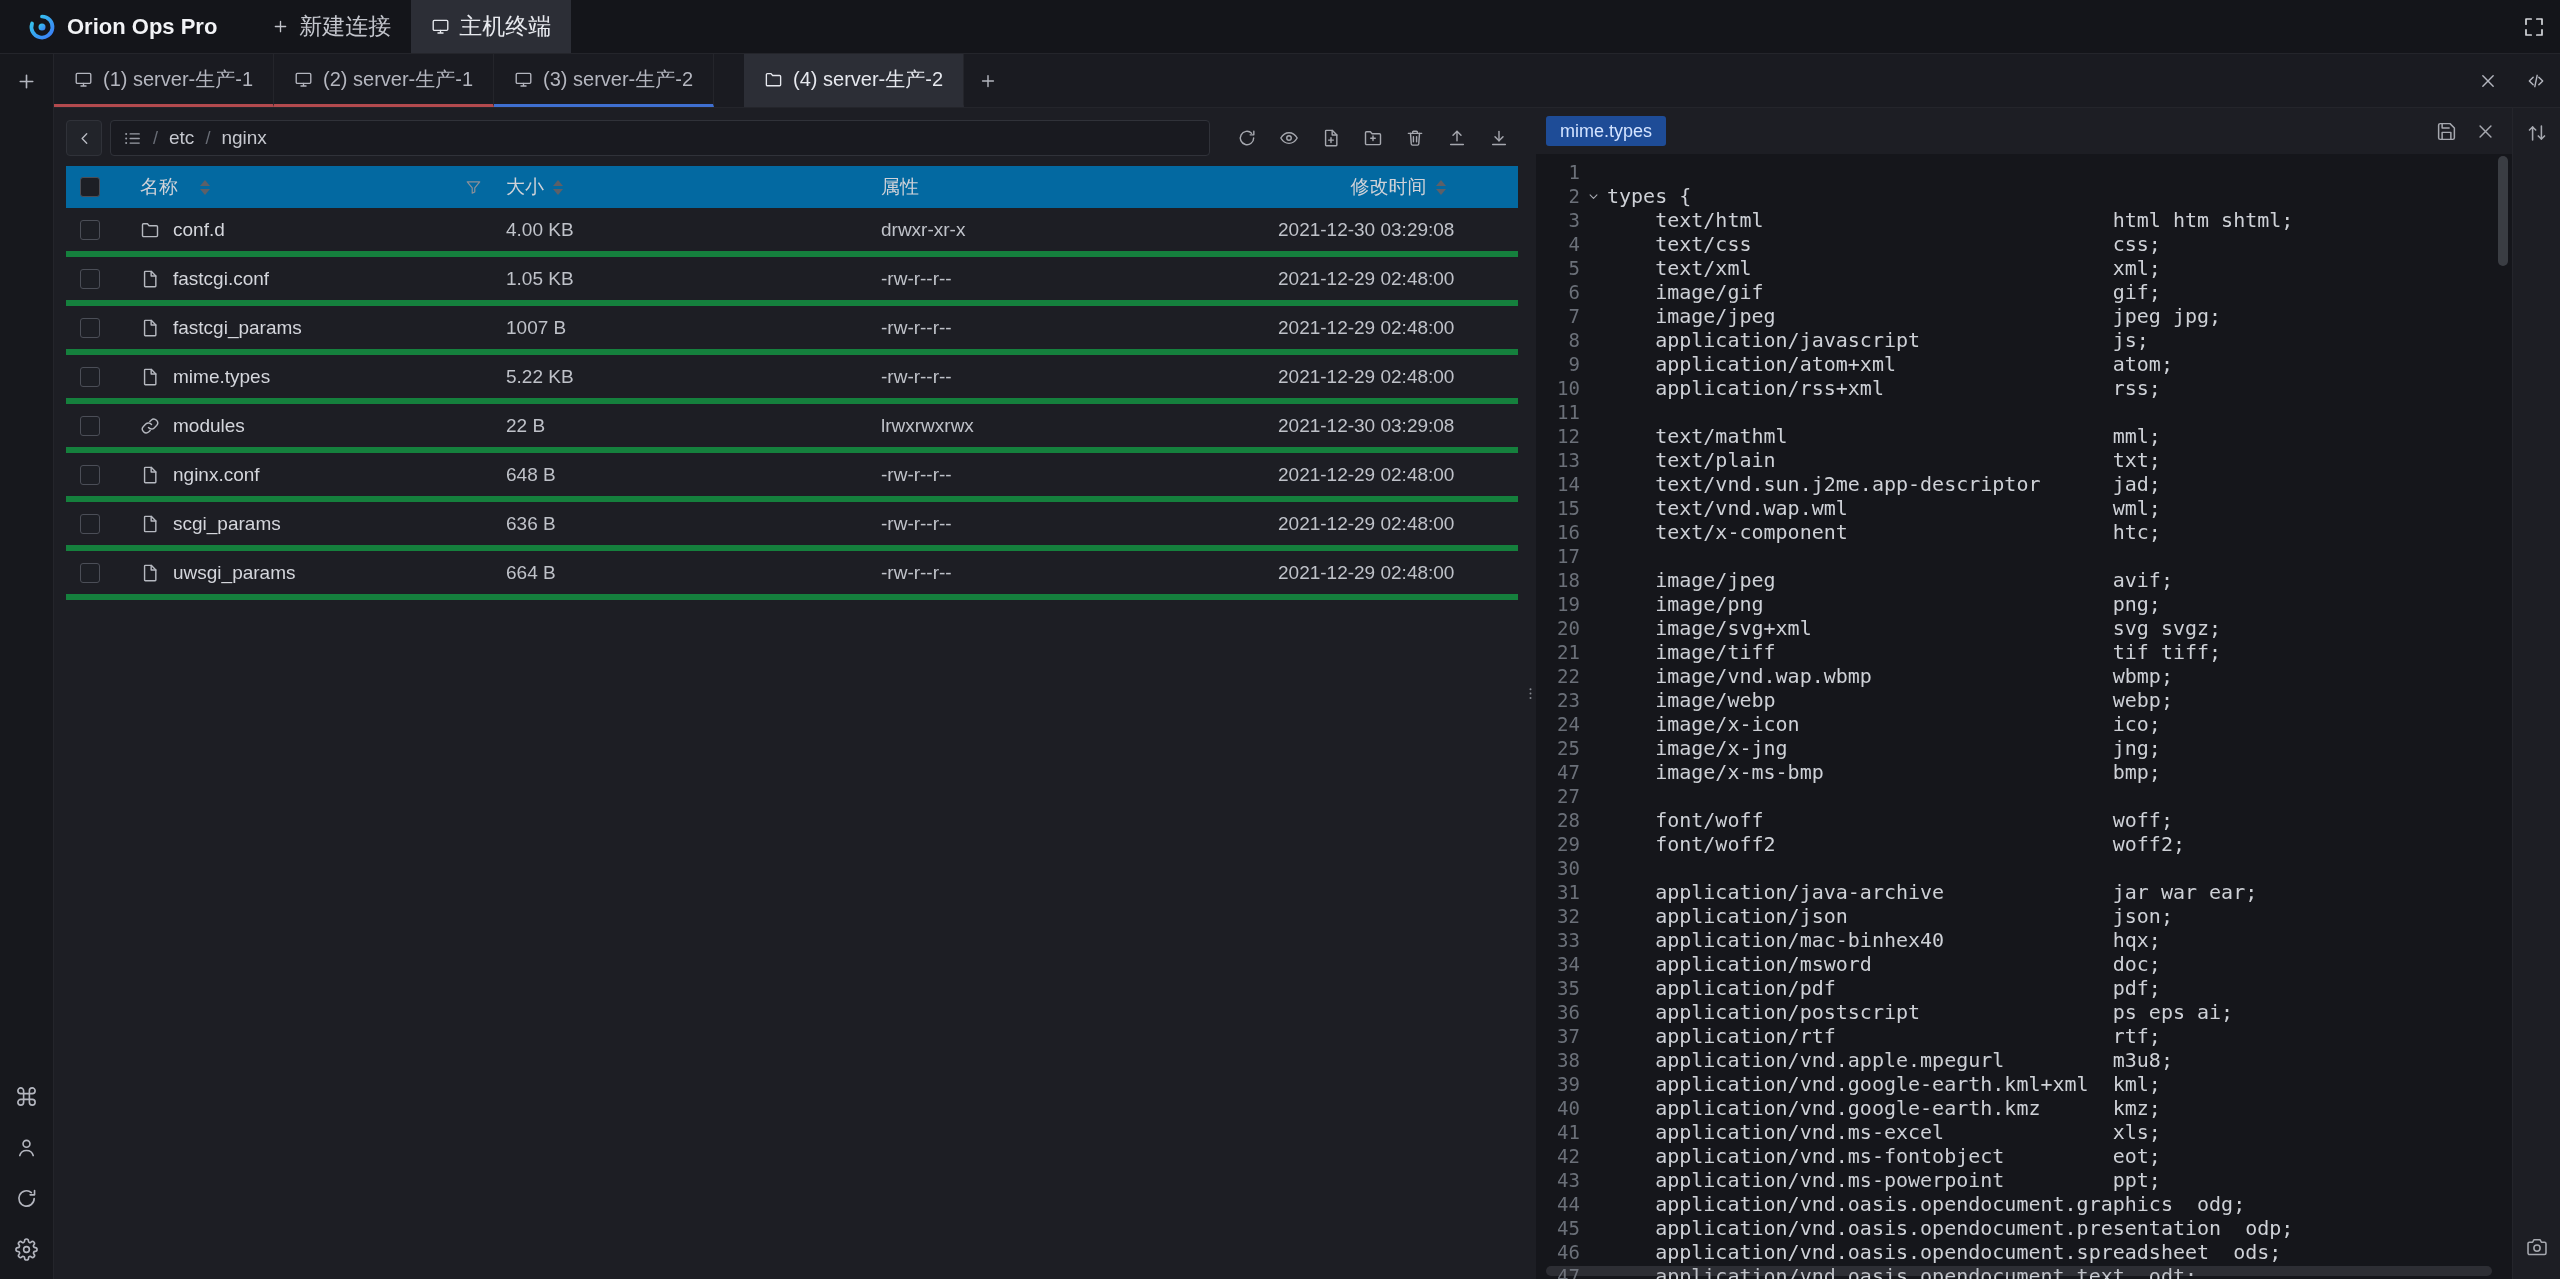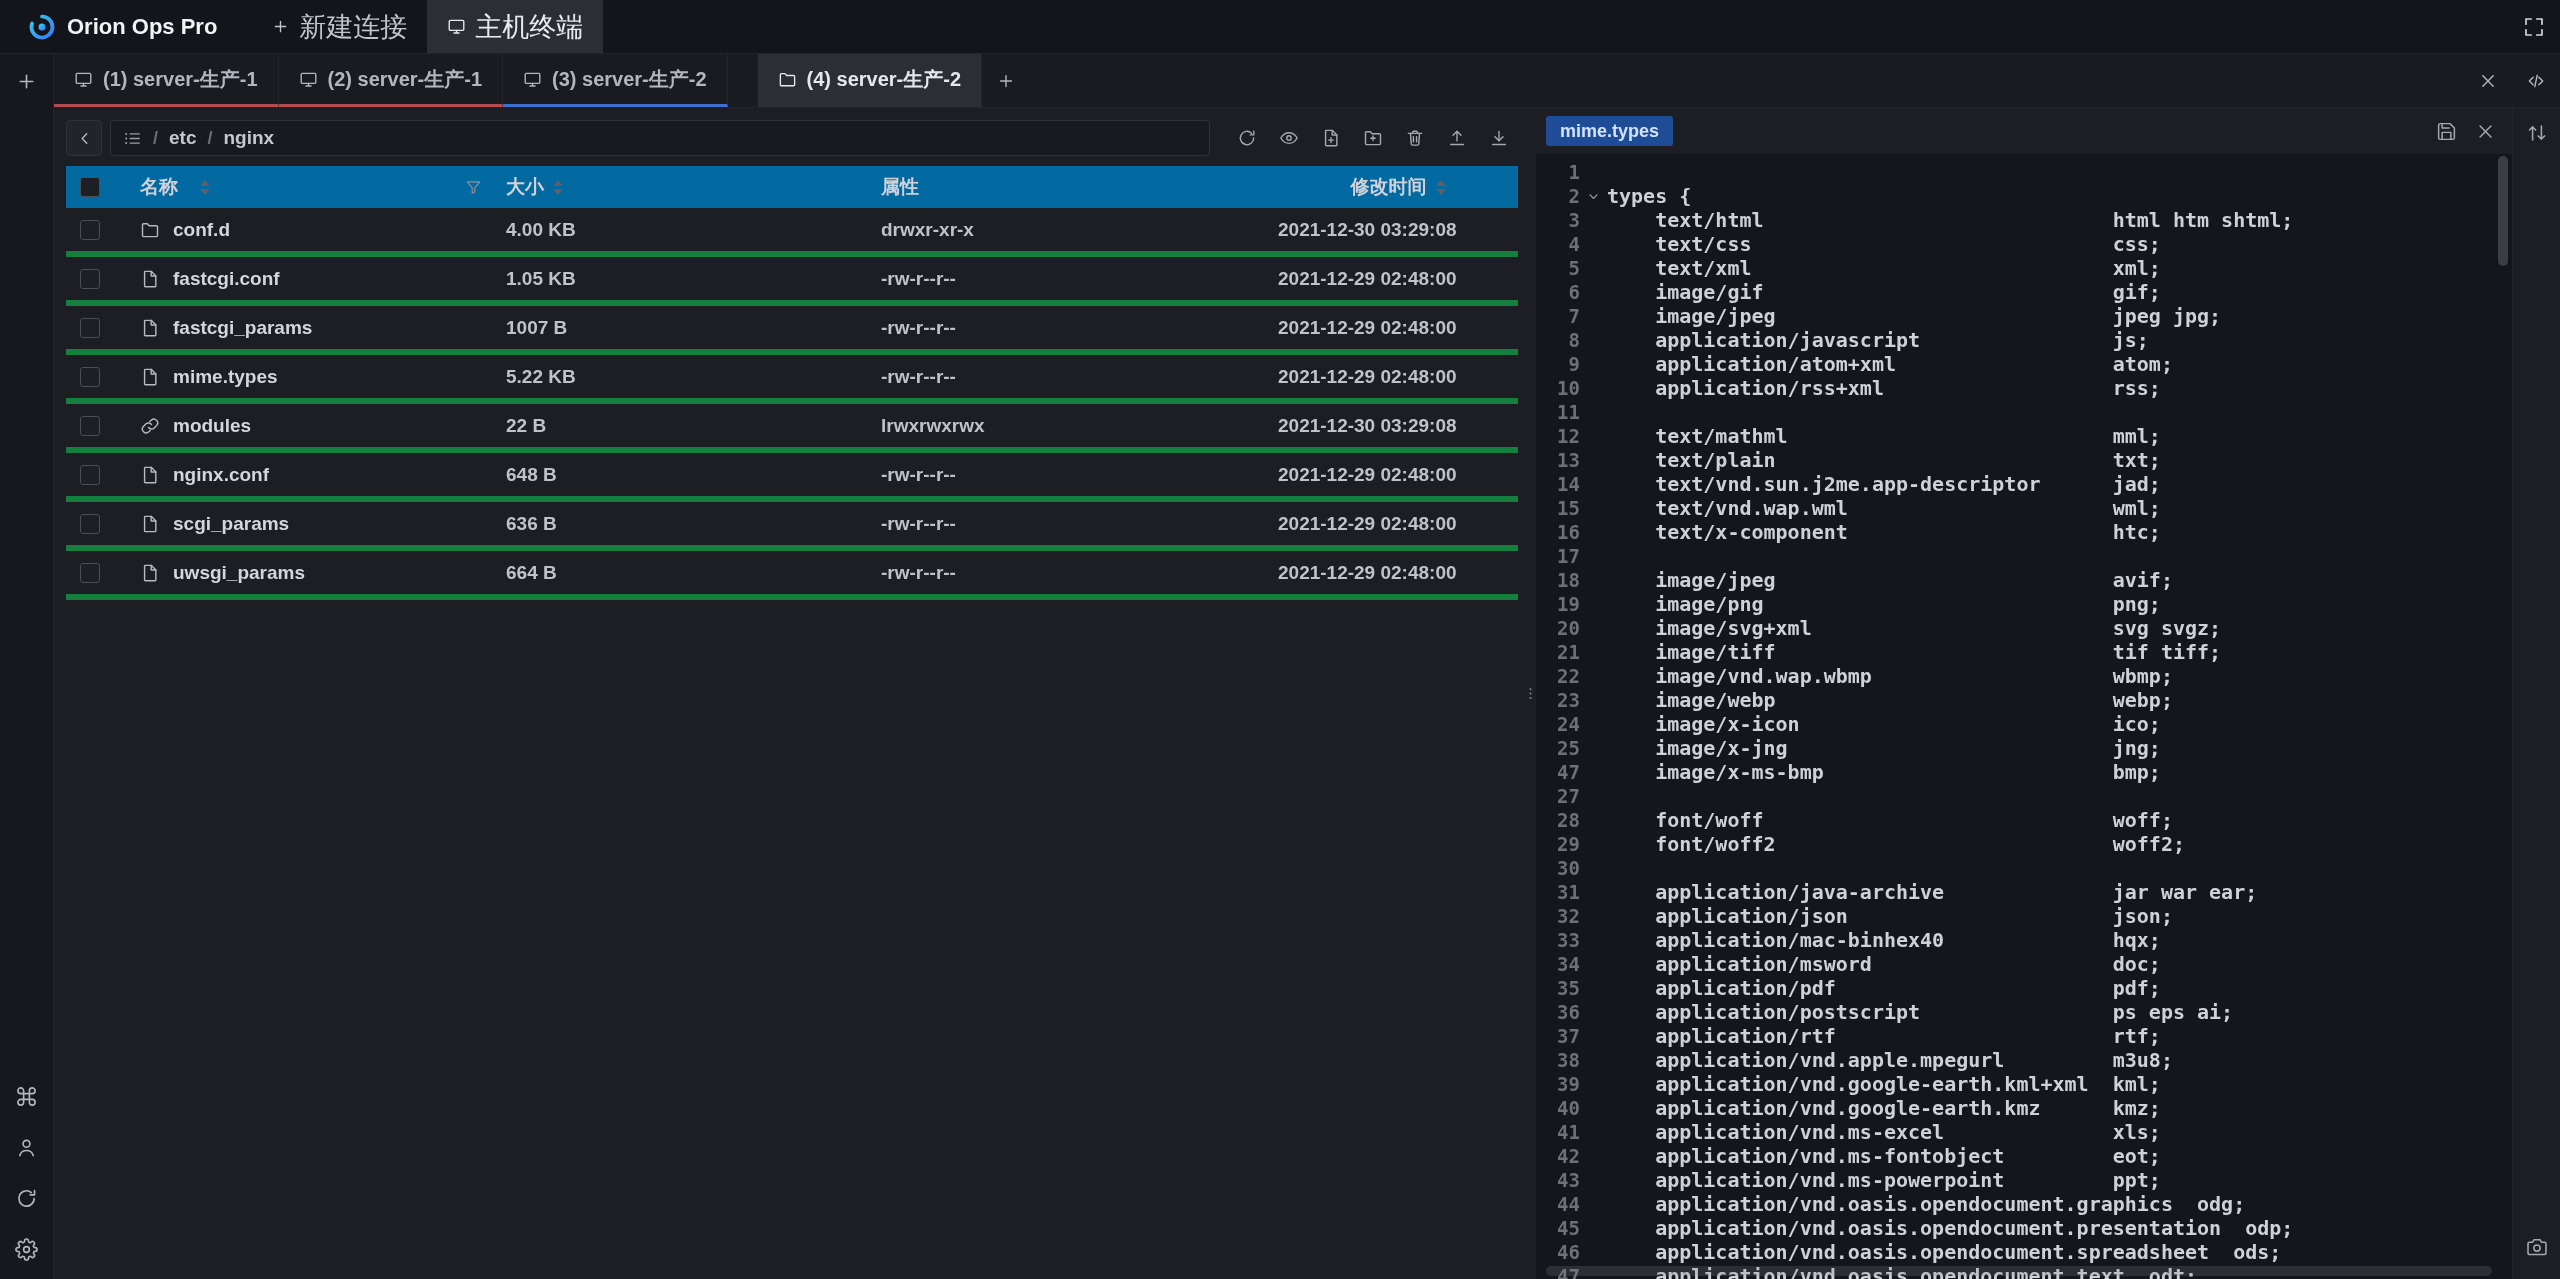--- a/index.html
+++ b/index.html
@@ -10,29 +10,29 @@
   .icon svg{width:20px;height:20px;display:block;}
 
   .app{width:2560px;height:1279px;display:flex;flex-direction:column;}
 
   
   .topbar{height:54px;flex:none;background:#14151a;border-bottom:1px solid #24252b;display:flex;align-items:stretch;padding-left:12px;}
   .brand{display:flex;align-items:center;gap:11px;padding:0 10px 0 16px;}
   .brand .logo svg{width:28px;height:28px;}
   .brand-title{font-size:22px;font-weight:700;color:#f2f3f6;white-space:nowrap;}
   .topnav{display:flex;align-items:stretch;margin-left:24px;}
-  .topnav-item{display:flex;align-items:center;gap:9px;padding:0 20px;font-size:27px;color:#c3c5cc;cursor:pointer;white-space:nowrap;}
+  .topnav-item{display:flex;align-items:center;gap:9px;padding:0 20px;font-size:23px;color:#c3c5cc;cursor:pointer;white-space:nowrap;}
   .topnav-item.active{background:#2c2e36;color:#e8eaef;}
   .topnav-item .icon svg{width:19px;height:19px;}
   .topbar-right{margin-left:auto;display:flex;align-items:center;padding-right:14px;}
   .iconbtn{background:none;border:none;color:#b4b6bf;display:inline-flex;align-items:center;justify-content:center;cursor:pointer;padding:0;}
   .topbar-right .iconbtn svg{width:24px;height:24px;color:#d3d5da;}
 
   
-  .workspace{flex:1;display:flex;min-height:0;font-weight:bold;}
+  .workspace{flex:1;display:flex;min-height:0;}
   .left-rail{width:54px;flex:none;background:#17181d;border-right:1px solid #24252b;display:flex;flex-direction:column;align-items:center;padding:16px 0 18px;}
   .left-rail .iconbtn svg{width:23px;height:23px;}
   .rail-bottom{margin-top:auto;display:flex;flex-direction:column;align-items:center;gap:28px;}
   .main-col{flex:1;display:flex;flex-direction:column;min-width:0;}
 
   
   .tabbar{height:54px;flex:none;background:#1a1b21;border-bottom:1px solid #24252b;display:flex;align-items:stretch;}
   .tabs{display:flex;align-items:stretch;}
   .session-tab{display:flex;align-items:center;gap:10px;padding:0 20px;border-right:1px solid #24252b;font-size:20px;color:#b4b6bf;cursor:pointer;white-space:nowrap;}
   .session-tab .t-ic svg{width:19px;height:19px;}

